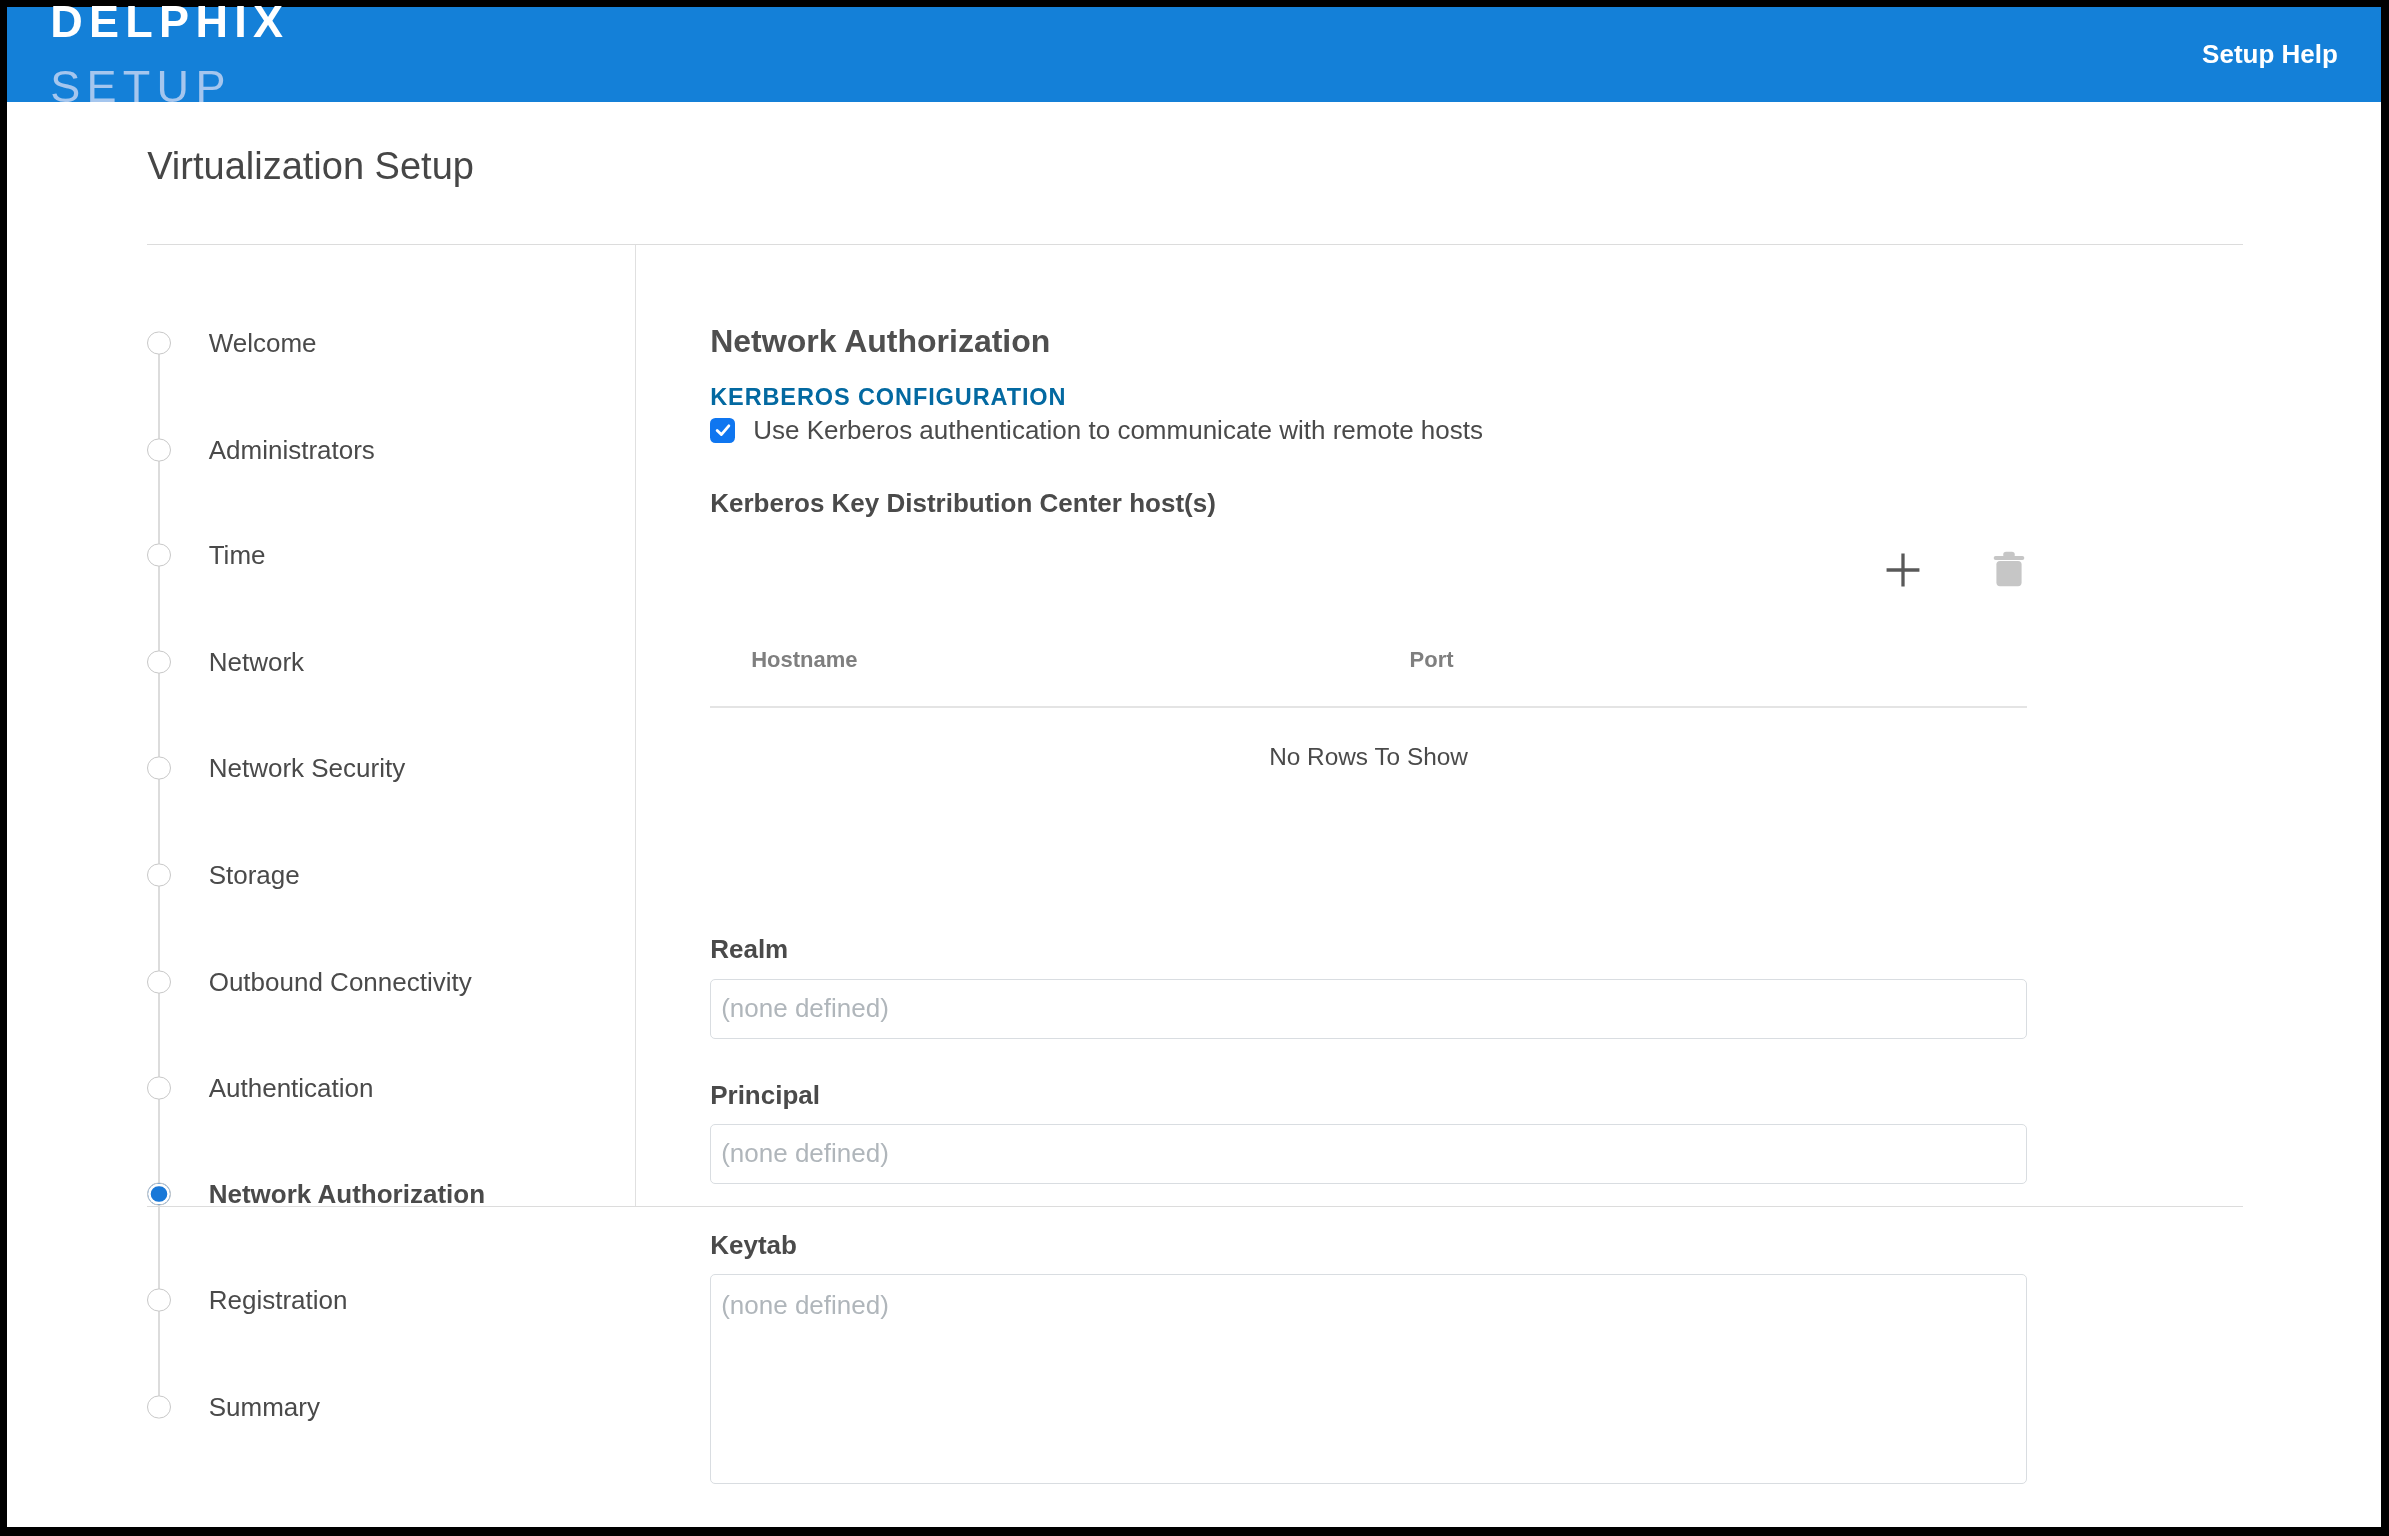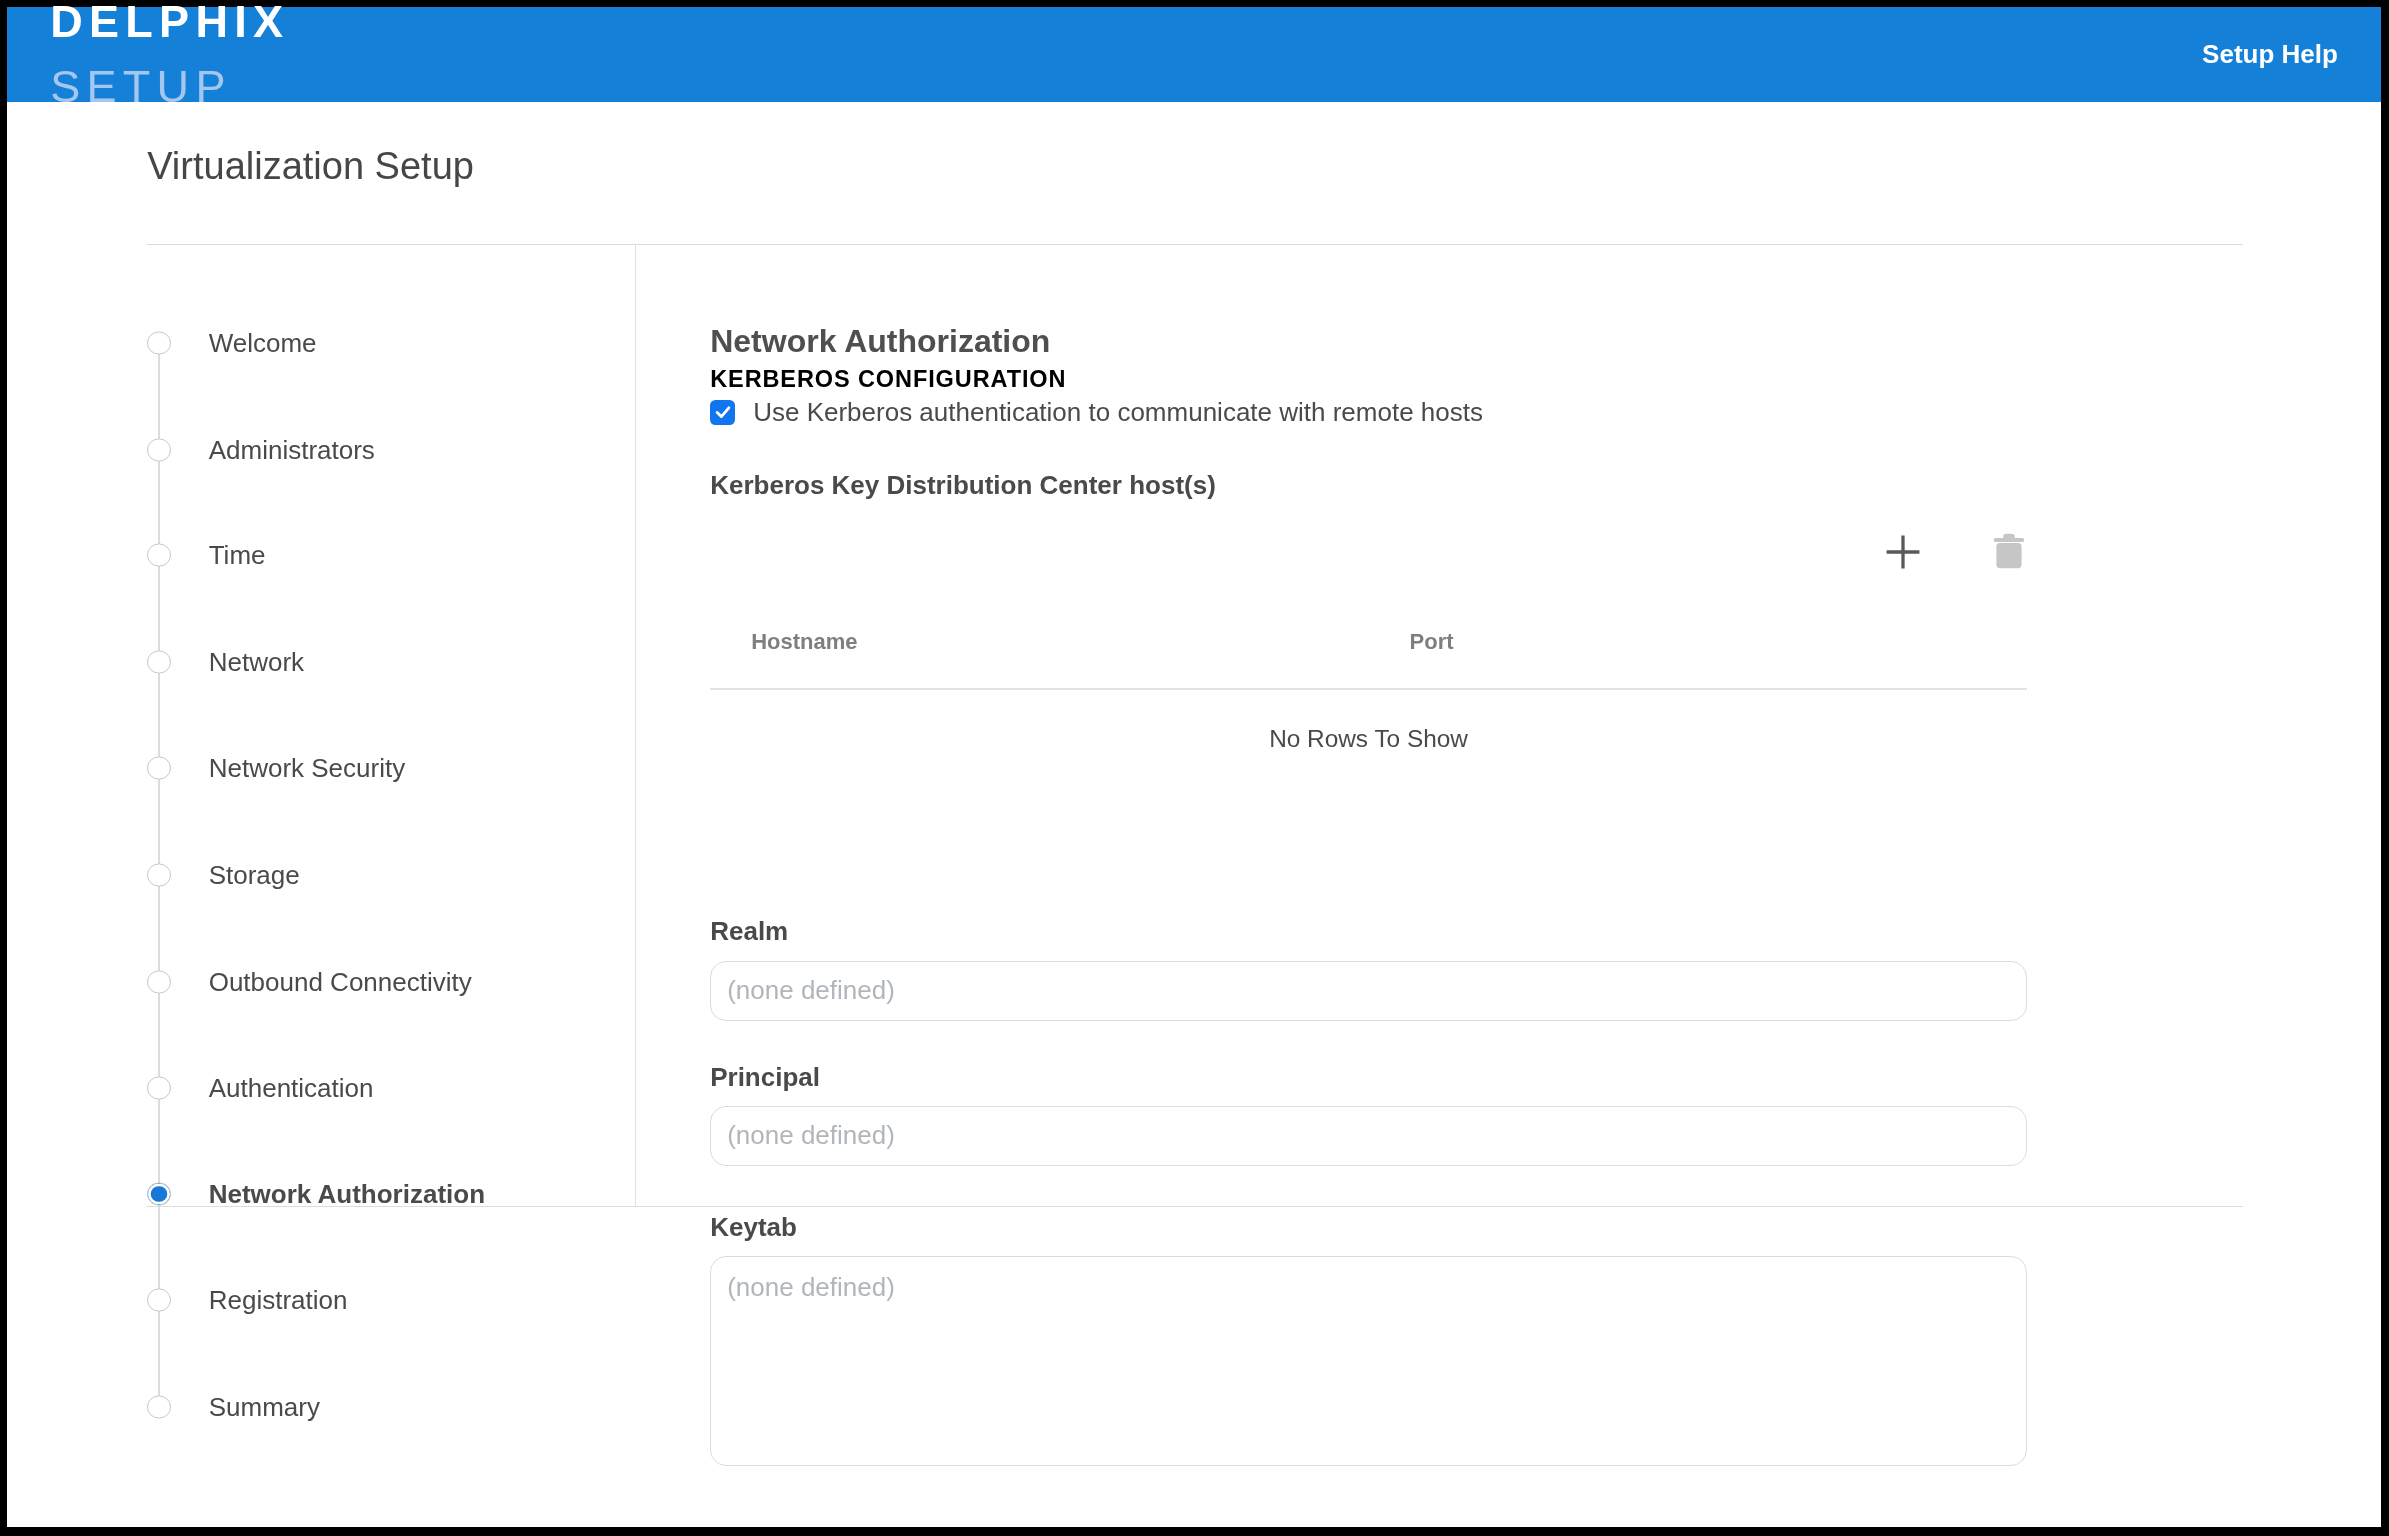--- a/index.html
+++ b/index.html
@@ -95,24 +95,24 @@
     flex: 1;
     padding: 80px 216px 0 74px;
   }
   .content-heading {
     font-size: 32px;
     font-weight: bold;
     color: #4f4f4f;
     line-height: 1;
   }
   .section-label {
-    margin-top: 11px;
+    margin-top: 29px;
     font-size: 23.5px;
     font-weight: bold;
-    color: #000000;
+    color: #0369a1;
     letter-spacing: 0.9px;
     line-height: 1;
   }
   .checkbox-row {
     margin-top: 8px;
     display: flex;
     align-items: center;
     height: 25px;
   }
   .checkbox {
@@ -179,25 +179,25 @@
     line-height: 26px;
   }
   .field-label.realm { margin-top: 167px; }
   .field-label.principal { margin-top: 43px; }
   .field-label.keytab { margin-top: 48px; }
   .text-input, .textarea-input {
     display: block;
     width: 100%;
     margin-top: 16.3px;
     border: 1.8px solid #d9dde1;
-    border-radius: 16px;
+    border-radius: 5px;
     font-family: "Liberation Sans", "DejaVu Sans", sans-serif;
     font-size: 26px;
     color: #4a4a4a;
-    padding-left: 16px;
+    padding-left: 10px;
     outline: none;
     background: #fff;
   }
   .text-input { height: 60px; }
   .textarea-input {
     height: 210px;
     padding-top: 14.5px;
     resize: none;
   }
   .text-input::placeholder, .textarea-input::placeholder { color: #b0b6bb; opacity: 1; }

